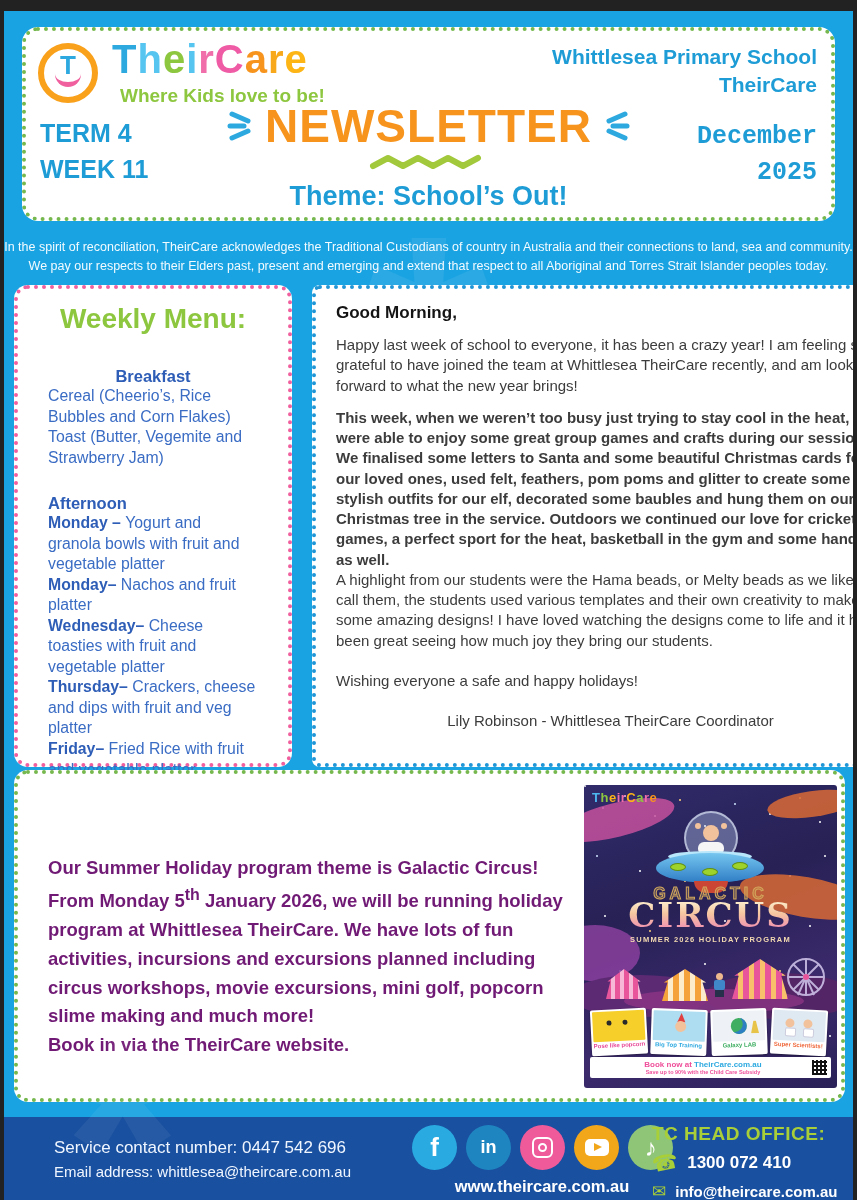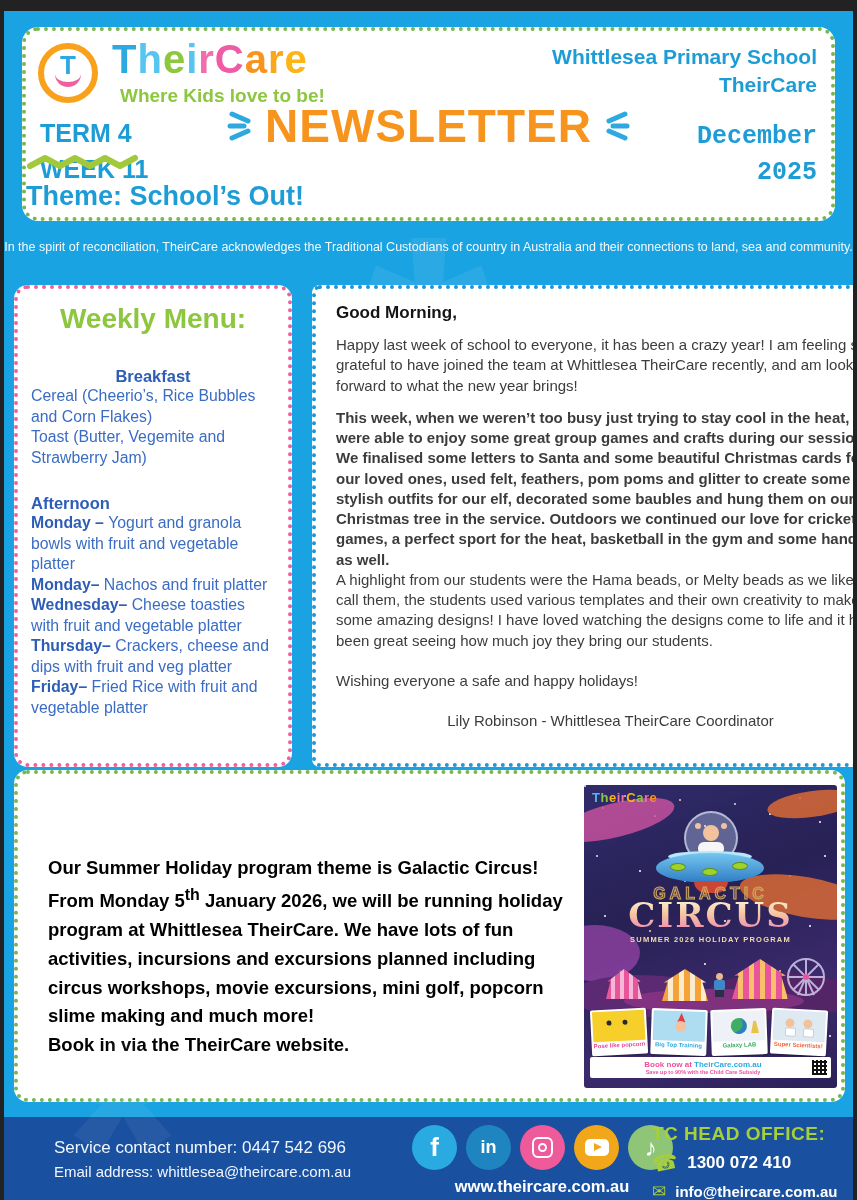--- a/index.html
+++ b/index.html
@@ -15,50 +15,50 @@
   
   .header-card { position:absolute; left:18px; top:16px; width:813px; height:194px; background:#fff;
                  border:4px dotted #76b84e; border-radius:16px; }
   .logo-mark { position:absolute; left:12px; top:12px; width:60px; height:60px; border:6px solid #f9a11b; border-radius:50%; }
   .lm-t { position:absolute; left:0; right:0; top:1px; text-align:center; font-size:26px; font-weight:bold; color:#2da9e0; }
   .lm-smile { position:absolute; left:11px; top:22px; width:26px; height:16px; border-bottom:5px solid #f0609e; border-radius:0 0 14px 14px; }
   .brand { position:absolute; left:86px; top:6px; font-size:40px; font-weight:bold; letter-spacing:1px; }
   .tagline { position:absolute; left:94px; top:54px; font-size:19px; font-weight:bold; color:#8dc63f; }
   .school { position:absolute; right:14px; top:12px; text-align:right; color:#1e9cd6; font-weight:bold; font-size:21px; line-height:1.32; }
   .termweek { position:absolute; left:14px; top:84px; color:#1e9cd6; font-weight:bold; font-size:25px; line-height:1.45; }
-  .hdr-center { position:absolute; left:0; right:0; top:68px; text-align:left; }
+  .hdr-center { position:absolute; left:0; right:0; top:68px; text-align:center; }
   .news-row { display:flex; justify-content:center; align-items:center; gap:12px; }
   .news-title { font-size:46px; font-weight:bold; color:#f7941d; letter-spacing:1px; }
   .zigzag { margin-top:0px; }
   .theme { margin-top:6px; font-size:27px; font-weight:bold; color:#1e9cd6; }
   .date { position:absolute; right:14px; top:88px; text-align:right; color:#1e9cd6; font-weight:bold; font-size:25px; line-height:1.45;font-family:Liberation Mono, monospace; }
 
   
   .ack { position:absolute; left:0; right:0; top:227px; text-align:center; color:#f2fbff; font-size:12.5px; line-height:1.55; }
 
   
   .menu-panel { position:absolute; left:10px; top:274px; width:278px; height:482px; background:#fff;
-                border:4px dotted #f0609e; border-radius:14px; padding:12px 13px; }
+                border:4px dotted #f0609e; border-radius:14px; padding:12px 30px; }
   .menu-title { text-align:center; font-size:28px; font-weight:bold; color:#8dc63f; margin-top:2px; }
   .bf-head { margin-top:32px; text-align:center; font-weight:bold; font-size:16.5px; color:#2d5db6; }
   .menu-item { font-size:15.8px; color:#3a6cc4; line-height:1.3; }
   .af-head { margin-top:26px; font-weight:bold; font-size:16.5px; color:#2d5db6; }
   .af-item b { color:#2d5db6; }
 
   .msg-panel { position:absolute; left:308px; top:274px; width:597px; height:482px; background:#fff;
                border:4px dotted #2196d6; border-radius:8px; padding:14px 20px; }
   .greeting { font-size:17px; font-weight:bold; color:#141414; }
   .para { font-size:15px; color:#3c3c3c; line-height:1.35; }
   .p1 { margin-top:12px; } .p2 { margin-top:12px;font-weight:bold; } .p3 { margin-top:0; }
   .signoff { margin-top:20px; } .signature { margin-top:20px;text-align:center; }
 
   
   .bottom-panel { position:absolute; left:10px; top:759px; width:831px; height:332px; background:#fff;
                   border:4px dotted #76b84e; border-radius:14px; }
-  .holiday { position:absolute; left:30px; top:80px; width:528px; font-size:18.5px; font-weight:bold; color:#000000;
+  .holiday { position:absolute; left:30px; top:80px; width:528px; font-size:18.5px; font-weight:bold; color:#701a75;
              line-height:1.56; }
   .holiday sup { font-size:16px; }
 
   
   .poster { position:absolute; left:566px; top:11px; width:253px; height:303px; border-radius:3px; overflow:hidden;
             background:linear-gradient(160deg,#312b6b 0%,#272155 38%,#3c2a6d 72%,#2a2158 100%); }
   .stars { position:absolute; left:0; top:0; width:2px; height:2px; background:#fff; border-radius:50%;
            box-shadow: 18px 22px #fff, 40px 10px #cfe6ff, 70px 30px #fff, 95px 14px #ffd27a, 120px 40px #fff,
            150px 18px #cfe6ff, 185px 28px #fff, 215px 12px #ffd27a, 235px 36px #fff, 12px 70px #cfe6ff,
            55px 85px #fff, 100px 95px #ffd27a, 160px 78px #fff, 205px 90px #cfe6ff, 240px 70px #fff,
@@ -203,20 +203,21 @@
       <div class="theme">Theme: School’s Out!</div>
     </div>
     <div class="date">
       <div>December</div>
       <div>2025</div>
     </div>
   </div>
 
   <div class="ack">
     <div>In the spirit of reconciliation, TheirCare acknowledges the Traditional Custodians of country in Australia and their connections to land, sea and community.</div>
+    <div>We pay our respects to their Elders past, present and emerging and extend that respect to all Aboriginal and Torres Strait Islander peoples today.</div>
   </div>
 
   <div class="menu-panel">
     <div class="menu-title">Weekly Menu:</div>
     <div class="bf-head">Breakfast</div>
     <div class="menu-item">Cereal (Cheerio’s, Rice Bubbles and Corn Flakes)</div>
     <div class="menu-item">Toast (Butter, Vegemite and Strawberry Jam)</div>
     <div class="af-head">Afternoon</div>
     <div class="menu-item af-item"><b>Monday – </b><span>Yogurt and granola bowls with fruit and vegetable platter</span></div>
     <div class="menu-item af-item"><b>Monday– </b><span>Nachos and fruit platter</span></div>

